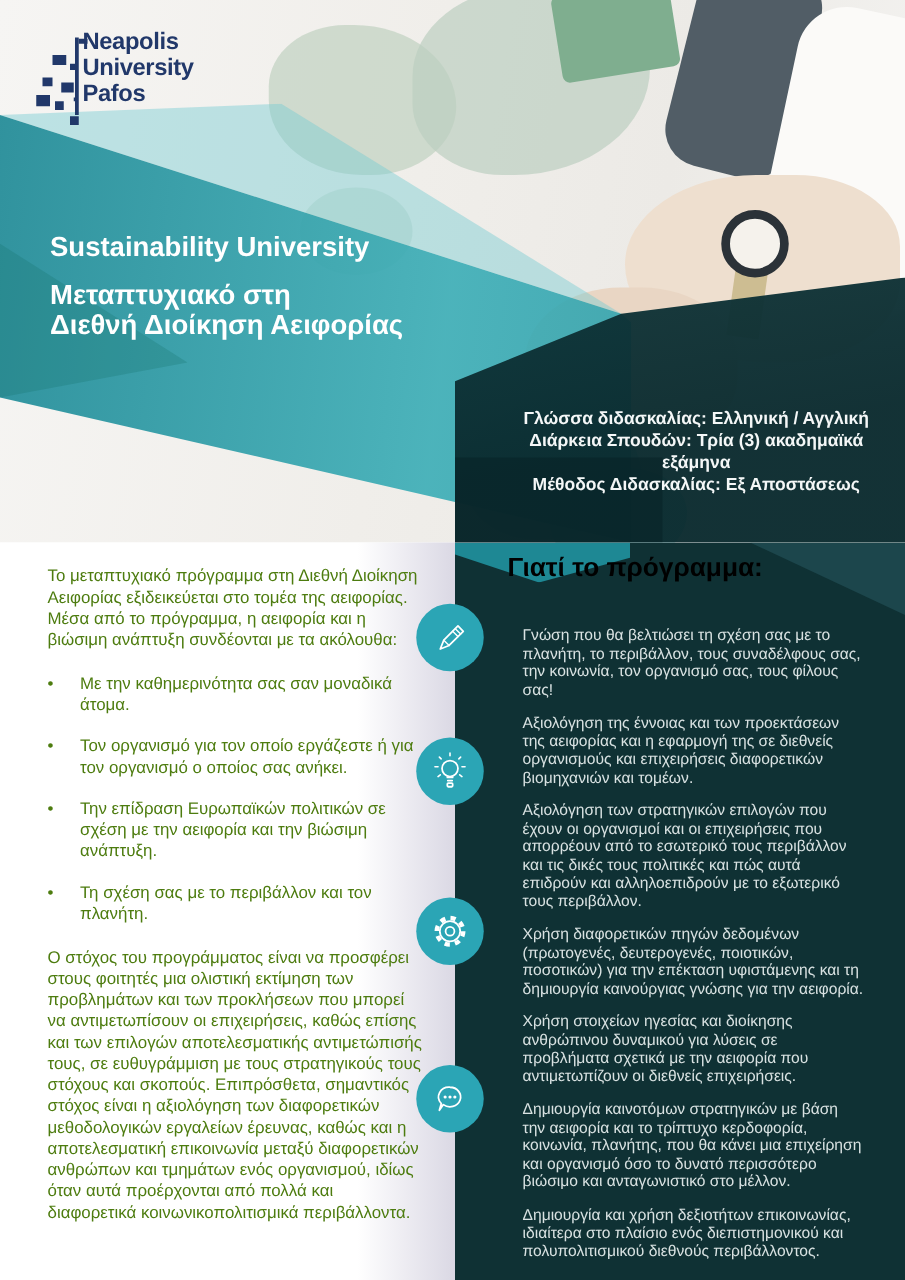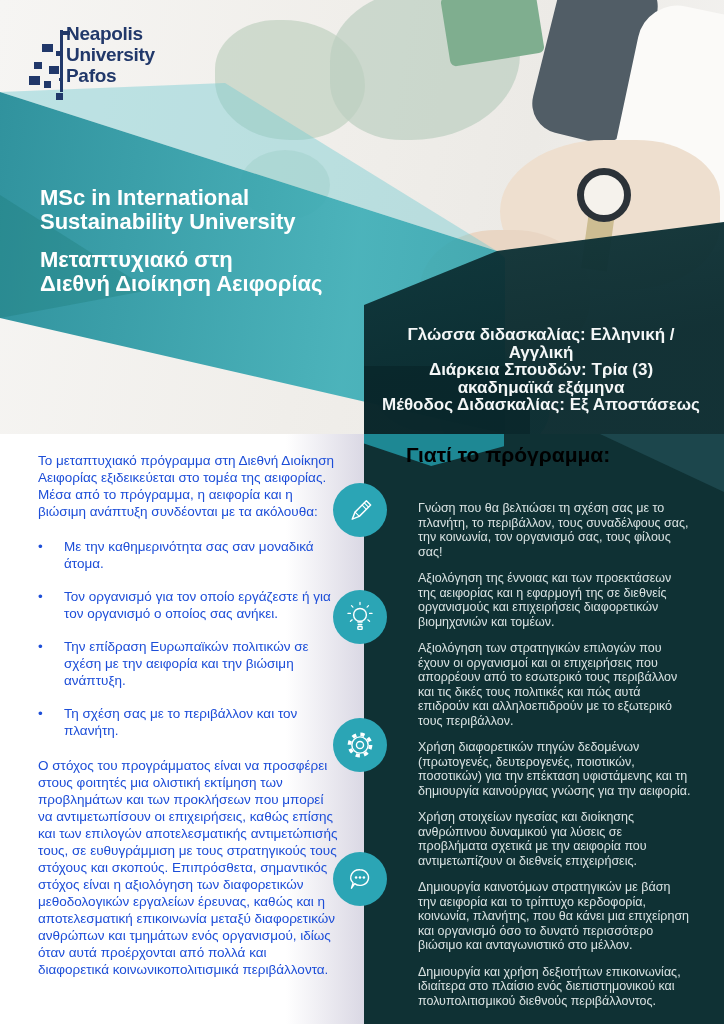--- a/index.html
+++ b/index.html
@@ -44,41 +44,41 @@
   .logo .sq{position:absolute;background:#21386a;}
   .logo-bar{position:absolute;left:32px;top:4px;width:3px;height:62px;background:#21386a;}
   .logo-text{position:absolute;left:38px;top:-3px;color:#21386a;font-weight:bold;
       font-size:19px;line-height:21px;letter-spacing:-0.3px;}
 
   
   .title{position:absolute;left:40px;top:186px;color:#ffffff;font-weight:bold;}
   .title div{font-size:22px;line-height:24px;}
   .title-gr{margin-top:14px;}
 
-  .info{position:absolute;left:382px;top:326px;width:318px;text-align:center;
-      color:#f4f7f7;font-size:17px;font-weight:bold;line-height:17.5px;}
+  .info{position:absolute;left:398px;top:326px;width:318px;text-align:center;
+      color:#f4f7f7;font-size:14px;font-weight:bold;line-height:17.5px;}
 
   
   .right-panel{position:absolute;left:364px;top:434px;width:360px;height:590px;background:#0f3134;}
   .panel-wedge{position:absolute;right:0;top:0;width:124px;height:58px;background:#1c464c;
       clip-path:polygon(0 0,100% 0,100% 100%);}
   .teal-tip{position:absolute;left:364px;top:434px;width:140px;height:32px;background:#1e8894;
       clip-path:polygon(0 0,100% 0,100% 38%,48% 100%,0 30%);}
 
   .shadow-strip{position:absolute;left:286px;top:434px;width:78px;height:590px;pointer-events:none;
       background:linear-gradient(to right,rgba(188,184,206,0) 0%,rgba(188,184,206,.55) 100%);}
 
   
   .icon-circle{position:absolute;left:333px;width:54px;height:54px;border-radius:50%;
       background:#2ba5b5;display:flex;align-items:center;justify-content:center;}
   .ic1{top:483px;} .ic2{top:590px;} .ic3{top:718px;} .ic4{top:852px;}
   .icon-circle svg{display:block;}
 
   
-  .left-col{position:absolute;left:38px;top:452px;width:300px;color:#1d4ed8;
+  .left-col{position:absolute;left:38px;top:452px;width:300px;color:#4d7c0f;
       font-size:13.5px;line-height:17px;}
   .intro{margin:0 0 18px 0;}
   .bullet{display:flex;margin-bottom:16px;}
   .bullet-marker{flex:0 0 26px;width:26px;}
   .bullet-text{flex:1;}
   .outro{margin:18px 0 0 0;}
 
   
   .right-col{position:absolute;left:418px;top:443px;width:274px;}
   .right-heading{font-size:21px;line-height:24px;font-weight:bold;color:#000000;margin:0 0 34px -12px;}
@@ -123,21 +123,20 @@
       <span class="sq" style="left:28px;top:67px;width:7px;height:7px"></span>
       <div class="logo-bar"></div>
       <div class="logo-text">
         <div>Neapolis</div>
         <div>University</div>
         <div>Pafos</div>
       </div>
     </div>
 
     <div class="title">
-      <div>MSc in International</div>
       <div>Sustainability University</div>
       <div class="title-gr">Μεταπτυχιακό στη</div>
       <div>Διεθνή Διοίκηση Αειφορίας</div>
     </div>
 
     <div class="info">
       <div>Γλώσσα διδασκαλίας: Ελληνική / Αγγλική</div>
       <div>Διάρκεια Σπουδών: Τρία (3) ακαδημαϊκά εξάμηνα</div>
       <div>Μέθοδος Διδασκαλίας: Εξ Αποστάσεως</div>
     </div>

